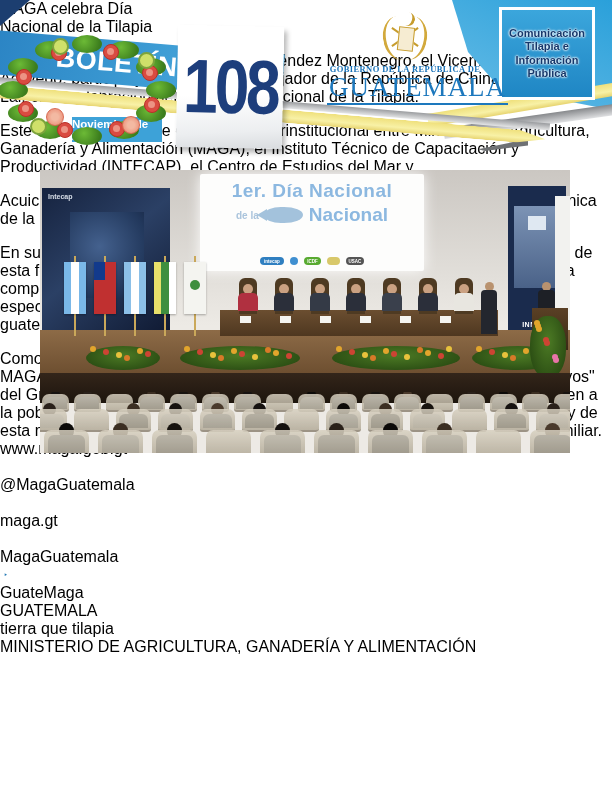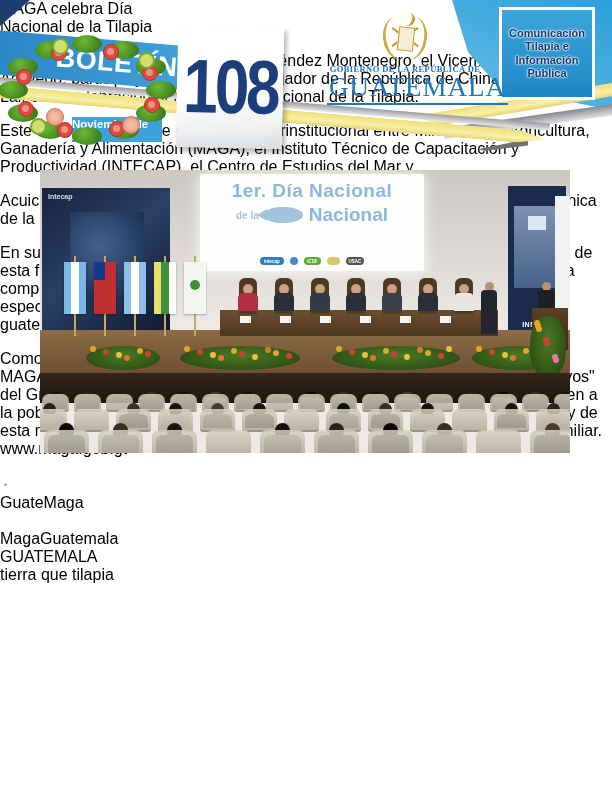--- a/index.html
+++ b/index.html
@@ -534,46 +534,56 @@
 
   <div id="f-left">www.maga.gob.gt</div>
 
   <div id="socials">
     <div class="soc">
       <div class="cir">
         <svg width="11" height="11" viewBox="0 0 16 16">
             <path fill="#fff" d="M14.5 4.6c-.4.2-.9.4-1.4.4.5-.3.9-.8 1.1-1.4-.5.3-1 .5-1.6.6-.5-.5-1.1-.8-1.9-.8-1.4 0-2.5 1.1-2.5 2.5 0 .2 0 .4.1.6-2.1-.1-3.9-1.1-5.2-2.6-.2.4-.3.8-.3 1.3 0 .9.4 1.6 1.1 2.1-.4 0-.8-.1-1.1-.3 0 1.2.9 2.2 2 2.4-.2.1-.4.1-.7.1-.2 0-.3 0-.5 0 .3 1 1.2 1.7 2.3 1.7-.9.7-1.9 1.1-3.1 1.1h-.6c1.1.7 2.4 1.1 3.8 1.1 4.6 0 7.1-3.8 7.1-7.1v-.3c.6-.4 1-.9 1.4-1.4z"></path>
           </svg>
       </div>
+      <div class="lbl">@MagaGuatemala</div>
     </div>
     <div class="soc">
       <div class="cir">
         <svg width="11" height="11" viewBox="0 0 16 16">
-            <rect x="2" y="4" width="12" height="8.5" rx="2" fill="#fff"></rect>
-            <path d="M6.8 6.2l3.4 2-3.4 2z" fill="#2579b5"></path>
+            <path fill="#fff" d="M9.2 5.8V4.6c0-.5.3-.7.6-.7h1.4V1.9H9.3C7.6 1.9 6.9 3 6.9 4.4v1.4H5.4v2.1h1.5v6.2h2.3V7.9h1.7l.2-2.1H9.2z"></path>
           </svg>
       </div>
-      <div class="lbl">GuateMaga</div>
+      <div class="lbl">maga.gt</div>
     </div>
     <div class="soc">
       <div class="cir">
         <svg width="11" height="11" viewBox="0 0 16 16">
             <rect x="2.5" y="2.5" width="11" height="11" rx="3" fill="none" stroke="#fff" stroke-width="1.4"></rect>
             <circle cx="8" cy="8" r="2.6" fill="none" stroke="#fff" stroke-width="1.4"></circle>
             <circle cx="11.6" cy="4.4" r="1" fill="#fff"></circle>
           </svg>
       </div>
       <div class="lbl">MagaGuatemala</div>
     </div>
+    <div class="soc">
+      <div class="cir">
+        <svg width="11" height="11" viewBox="0 0 16 16">
+            <rect x="2" y="4" width="12" height="8.5" rx="2" fill="#fff"></rect>
+            <path d="M6.8 6.2l3.4 2-3.4 2z" fill="#2579b5"></path>
+          </svg>
+      </div>
+      <div class="lbl">GuateMaga</div>
+    </div>
   </div>
 
   <div id="brand">
     <div class="frame">
       <div class="check1"></div>
       <div class="check2"></div>
       <div class="title">GUATEMALA</div>
       <div class="tag">tierra que tilapia</div>
       <div class="rule"></div>
+      <div class="sub">MINISTERIO DE AGRICULTURA, GANADERÍA Y ALIMENTACIÓN</div>
     </div>
   </div>
 
 
 </div>
 
 </body></html>

